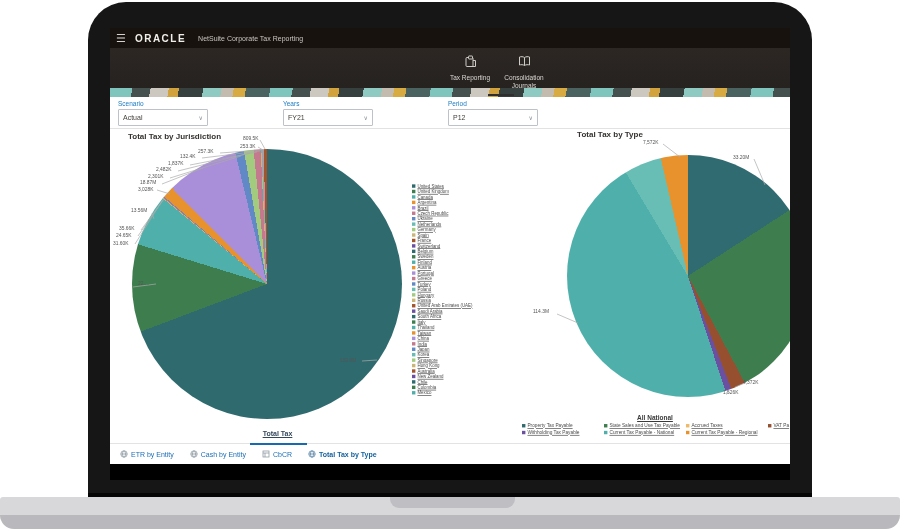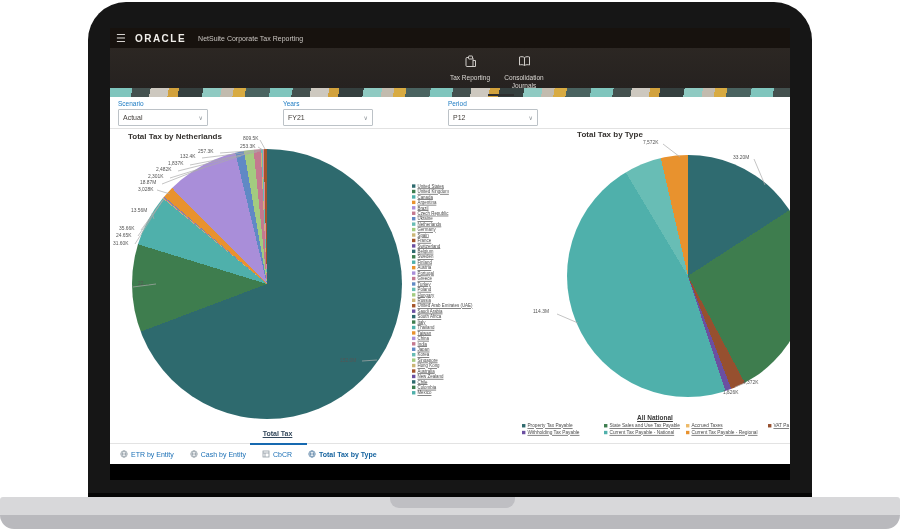--- a/index.html
+++ b/index.html
@@ -111,21 +111,21 @@
       </div>
       <div class="filter-group" style="left:338px;">
         <div class="filter-label">Period</div>
         <div class="filter-box">
           <span class="filter-val">P12</span>
           <span class="chev">∨</span>
         </div>
       </div>
       <div class="divider"></div>
 
-      <div class="chart-title" style="left:18px;top:104px;">Total Tax by Netherlands</div>
+      <div class="chart-title" style="left:18px;top:104px;">Total Tax by Jurisdiction</div>
       <div class="chart-title" style="left:420px;top:102px;width:160px;text-align:center;">Total Tax by Type</div>
 
       <div class="chart-left">
         <div class="pie pie-left" style="background: conic-gradient(rgb(46, 106, 110) 0deg, rgb(46, 106, 110) 249.33deg, rgb(62, 125, 78) 249.33deg, rgb(62, 125, 78) 287.12deg, rgb(79, 176, 171) 287.12deg, rgb(79, 176, 171) 309.41deg, rgb(203, 182, 119) 309.41deg, rgb(203, 182, 119) 309.71deg, rgb(196, 121, 143) 309.71deg, rgb(196, 121, 143) 310.01deg, rgb(96, 137, 197) 310.01deg, rgb(96, 137, 197) 310.31deg, rgb(232, 146, 46) 310.31deg, rgb(232, 146, 46) 315.31deg, rgb(169, 142, 217) 315.31deg, rgb(169, 142, 217) 346.4deg, rgb(96, 137, 197) 346.4deg, rgb(96, 137, 197) 350.2deg, rgb(163, 203, 128) 350.2deg, rgb(163, 203, 128) 354.3deg, rgb(196, 121, 143) 354.3deg, rgb(196, 121, 143) 357.3deg, rgb(203, 182, 119) 357.3deg, rgb(203, 182, 119) 357.6deg, rgb(104, 188, 180) 357.6deg, rgb(104, 188, 180) 358.1deg, rgb(217, 138, 158) 358.1deg, rgb(217, 138, 158) 358.6deg, rgb(164, 84, 42) 358.6deg, rgb(164, 84, 42) 360deg);"></div>
         <svg class="callouts" width="420" height="320">
           <g stroke="#aaaaaa" stroke-width="0.7">
             <line x1="155" y1="21" x2="150" y2="12"></line>
               <line x1="153" y1="22" x2="148" y2="19"></line>
             <line x1="151" y1="22" x2="110" y2="25"></line>
               <line x1="150" y1="23" x2="92" y2="30"></line>

